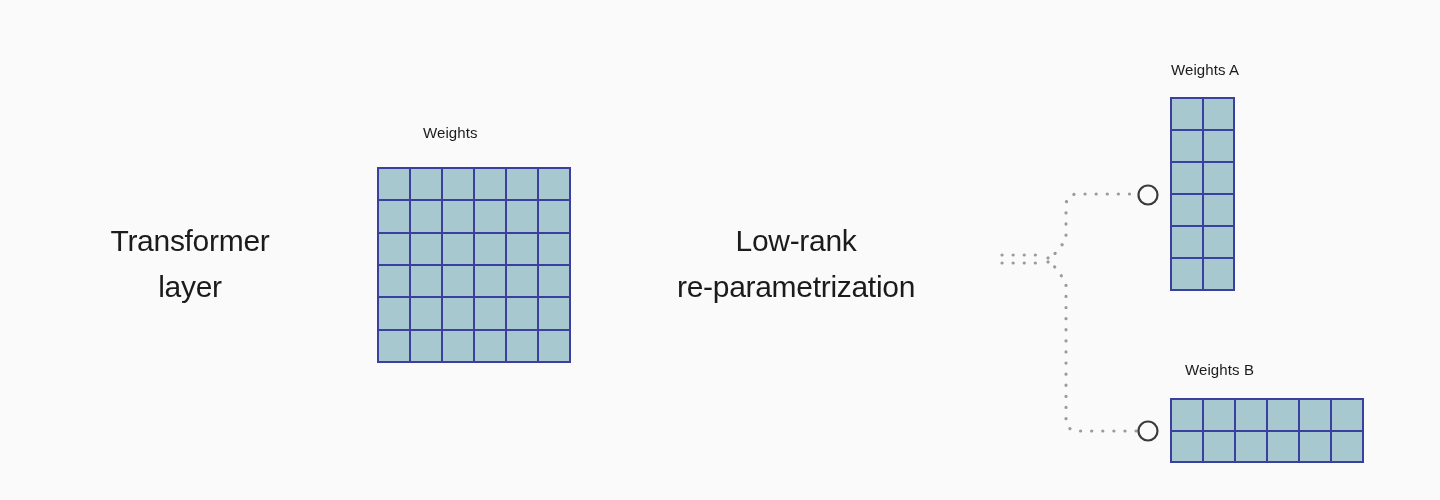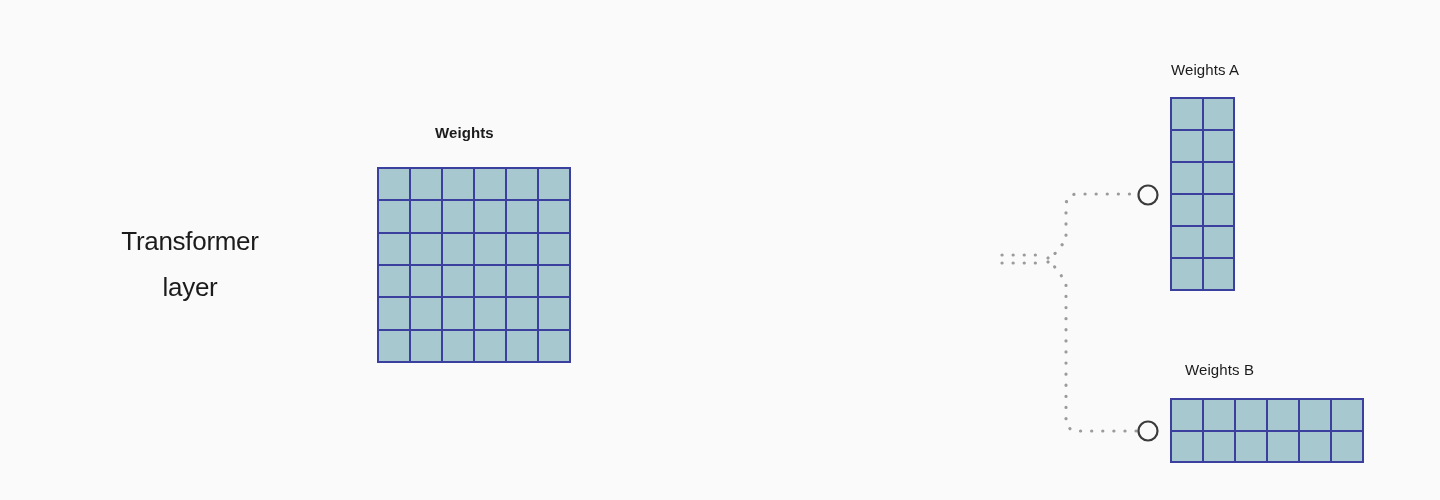--- a/index.html
+++ b/index.html
@@ -18,21 +18,21 @@
   }
 
   .canvas {
     position: absolute;
     inset: 0;
   }
 
   
   .headline {
     position: absolute;
-    font-size: 26px;
+    font-size: 30px;
     line-height: 46px;
     font-weight: 400;
     letter-spacing: -0.3px;
     color: #1b1b1b;
     text-align: center;
     white-space: pre-line;
   }
   #transformer-label {
     left: 40px;
     top: 218px;
@@ -47,21 +47,21 @@
   
   .caption {
     position: absolute;
     font-size: 15px;
     line-height: 20px;
     font-weight: 400;
     color: #1b1b1b;
     letter-spacing: 0.1px;
     white-space: nowrap;
   }
-  #weights-caption   { left: 435px;  top: 123px; font-weight: bold; }
+  #weights-caption   { left: 423px;  top: 123px; }
   #weights-a-caption { left: 1171px; top: 60px;  }
   #weights-b-caption { left: 1185px; top: 360px; }
 
   
   .matrix {
     position: absolute;
     display: grid;
     background: #3b3f9e;      
     border: 2px solid #3b3f9e;
     box-sizing: border-box;
@@ -160,20 +160,22 @@
       <div class="cell"></div>
       <div class="cell"></div>
       <div class="cell"></div>
       <div class="cell"></div>
       <div class="cell"></div>
       <div class="cell"></div>
       <div class="cell"></div>
       <div class="cell"></div>
     </div>
 
+  <div class="headline" id="lowrank-label">Low-rank
+re-parametrization</div>
 
   <svg id="connector-svg" viewBox="0 0 1440 500">
 
     <path class="dotted-path" d="M 1002 255 L 1046 255"></path>
 
     <path class="dotted-path" d="M 1002 263 L 1046 263"></path>
 
     <path class="dotted-path" d="M 1048 262 L 1066 240 L 1066 206 Q 1066 194 1078 194 L 1137 194"></path>
 
     <path class="dotted-path" d="M 1048 258 L 1066 282 L 1066 418 Q 1066 431 1078 431 L 1137 431"></path>

